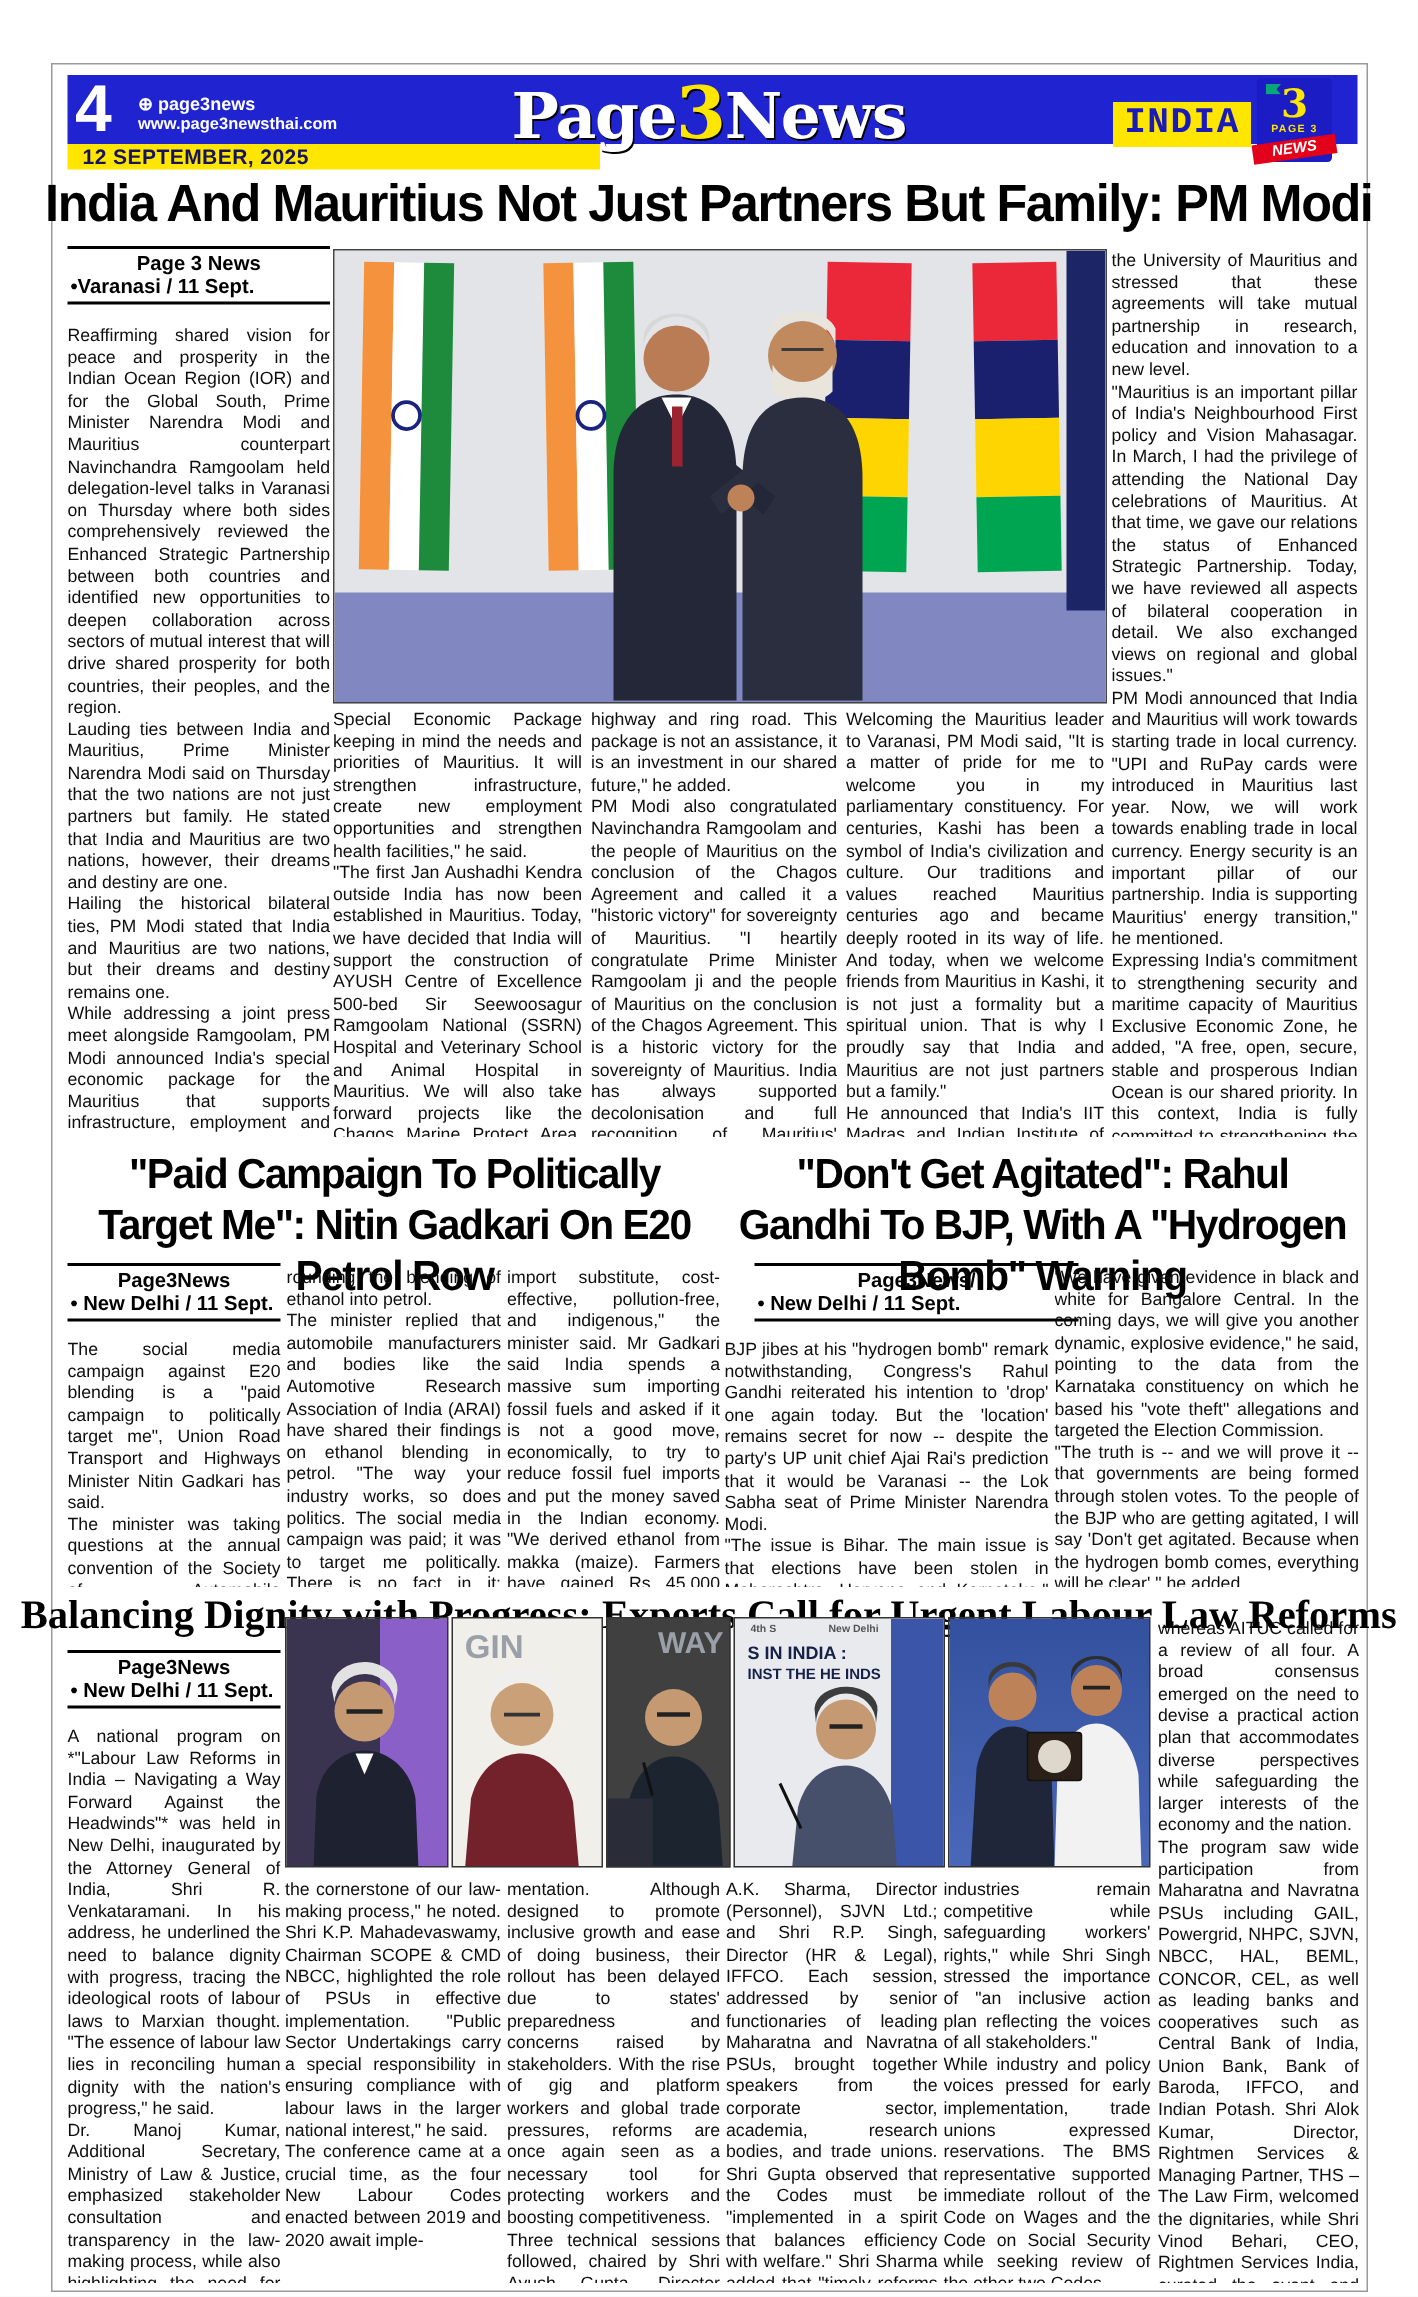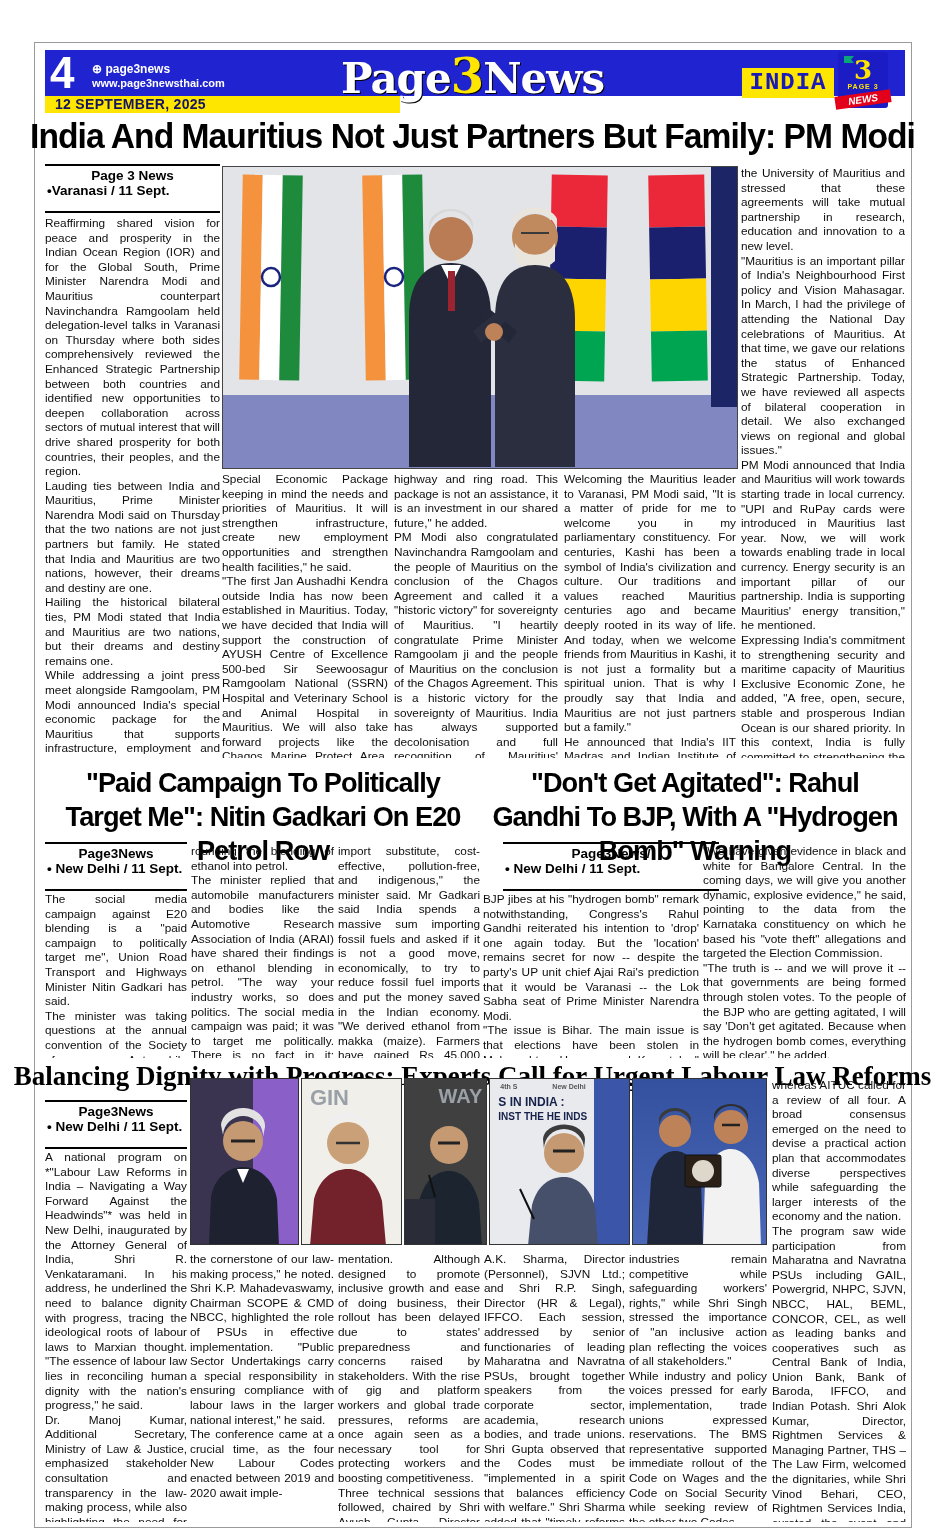--- a/index.html
+++ b/index.html
@@ -19,21 +19,21 @@
   .logo .n3{color:#ffe600;font-family:"DejaVu Serif",serif;font-weight:bold;font-size:26px;line-height:26px;}
   .logo .pg{color:#ffe600;font-size:7px;font-weight:bold;letter-spacing:1px;}
   .logo .ribbon{position:absolute;left:-3px;bottom:2px;width:56px;background:#e3001b;color:#fff;font-style:italic;font-weight:bold;font-size:10px;line-height:13px;transform:rotate(-8deg);}
   .logoflag{position:absolute;left:6px;top:4px;width:10px;height:7px;background:#0aa67a;clip-path:polygon(0 0,100% 0,70% 50%,100% 100%,0 100%);}
   
   .h-sans{font-weight:bold;color:#000;text-align:center;letter-spacing:-1px;}
   .h1{font-size:35px;line-height:40px;transform:scaleX(.96);transform-origin:center;white-space:nowrap;}
   .h2{font-size:28px;line-height:34px;transform:scaleX(.97);transform-origin:center;}
   .h-serif{font-family:"Liberation Serif",serif;font-weight:bold;font-size:27px;line-height:32px;text-align:center;color:#000;white-space:nowrap;}
   
-  .byline{border-top:2px solid #000;border-bottom:2px solid #000;padding:2px 0 13px 0;}
+  .byline{border-top:2px solid #000;border-bottom:2px solid #000;padding:2px 0 3px 0;}
   .byline .src{font-size:13.5px;font-weight:bold;text-align:center;}
   .byline .plc{font-size:13.5px;font-weight:bold;text-align:left;padding-left:2px;}
   
   .bodytxt{font-size:11.8px;line-height:14.6px;text-align:justify;white-space:pre-line;overflow:hidden;color:#0d0d0d;}
   
   .photo-frame{border:1px solid #444;overflow:hidden;background:#ddd;}
   .strip{display:flex;gap:2px;}
   .strip .cell{position:relative;height:100%;border:1px solid #333;box-sizing:border-box;overflow:hidden;}
   .ph-txt{position:absolute;color:#9aa0a8;font-weight:bold;}
   .banner-t{position:absolute;color:#16214a;font-weight:bold;}

